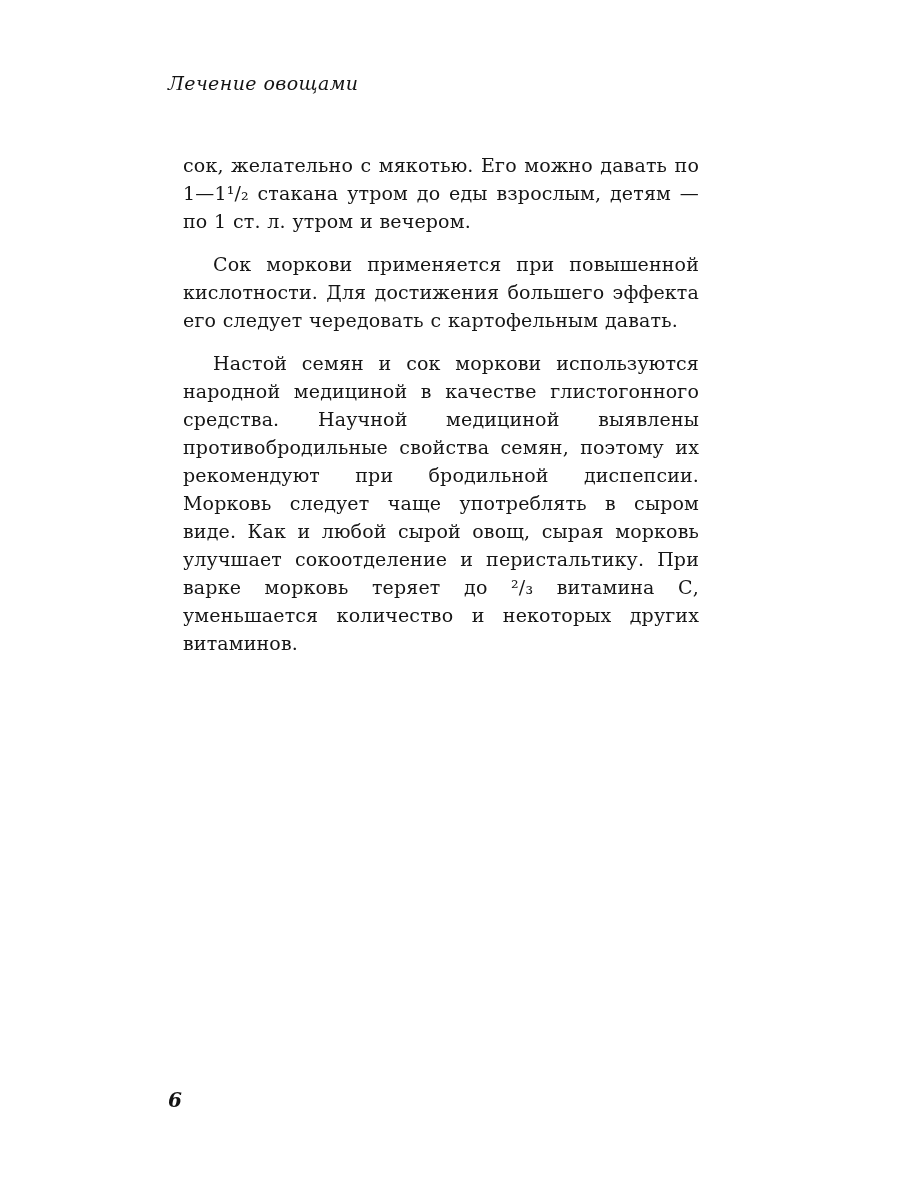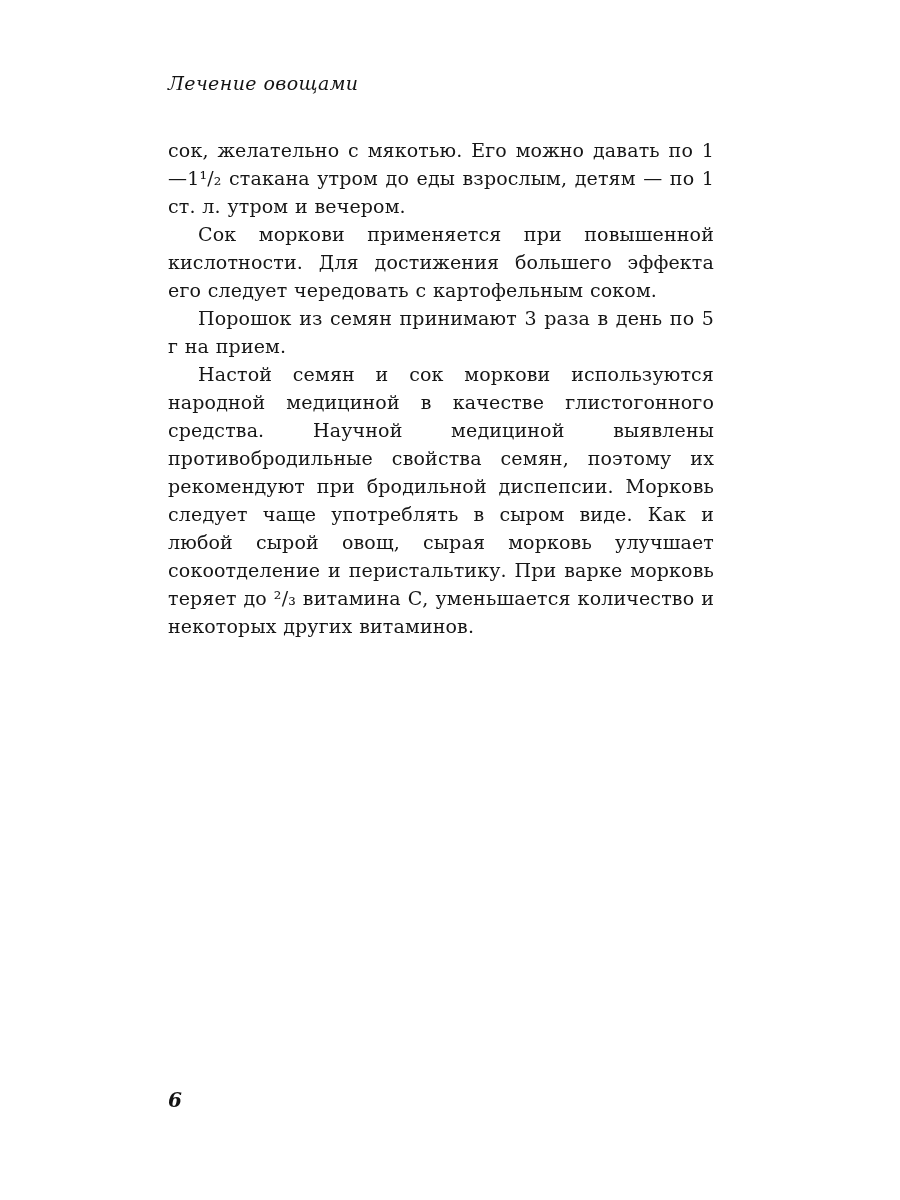--- a/index.html
+++ b/index.html
@@ -25,21 +25,21 @@
     letter-spacing: 0.4px;
     color: #141414;
   }
   .body-text {
     position: absolute;
     left: 168px;
     top: 136px;
     width: 546px;
   }
   .para {
-    margin: 0;
+    margin: 15px;
     font-size: 19px;
     line-height: 28px;
     text-align: justify;
     letter-spacing: 0.15px;
     word-spacing: 0.5px;
     color: #161616;
   }
   .para.indent {
     text-indent: 30px;
   }
@@ -55,20 +55,19 @@
 </style>
 </head>
 <body>
 
 <div class="page">
 
   <div class="running-header">Лечение овощами</div>
 
   <div class="body-text">
     <p class="para">сок, желательно с мякотью. Его можно давать по 1—1¹/₂ стакана утром до еды взрослым, детям — по 1 ст. л. утром и вечером.</p>
-    <p class="para indent">Сок моркови применяется при повышенной кислотности. Для достижения большего эффекта его следует чередовать с картофельным соком.</p>
-    <p class="para indent">Порошок из семян принимают 3 раза в день по 5 г на прием.</p>
+    <p class="para indent">Сок моркови применяется при повышенной кислотности. Для достижения большего эффекта его следует чередовать с картофельным давать.</p>
     <p class="para indent">Настой семян и сок моркови используются народной медициной в качестве глистогонного средства. Научной медициной выявлены противобродильные свойства семян, поэтому их рекомендуют при бродильной диспепсии. Морковь следует чаще употреблять в сыром виде. Как и любой сырой овощ, сырая морковь улучшает сокоотделение и перистальтику. При варке морковь теряет до ²/₃ витамина С, уменьшается количество и некоторых других витаминов.</p>
   </div>
 
   <div class="page-number">6</div>
 
 </div>
 
 </body></html>

